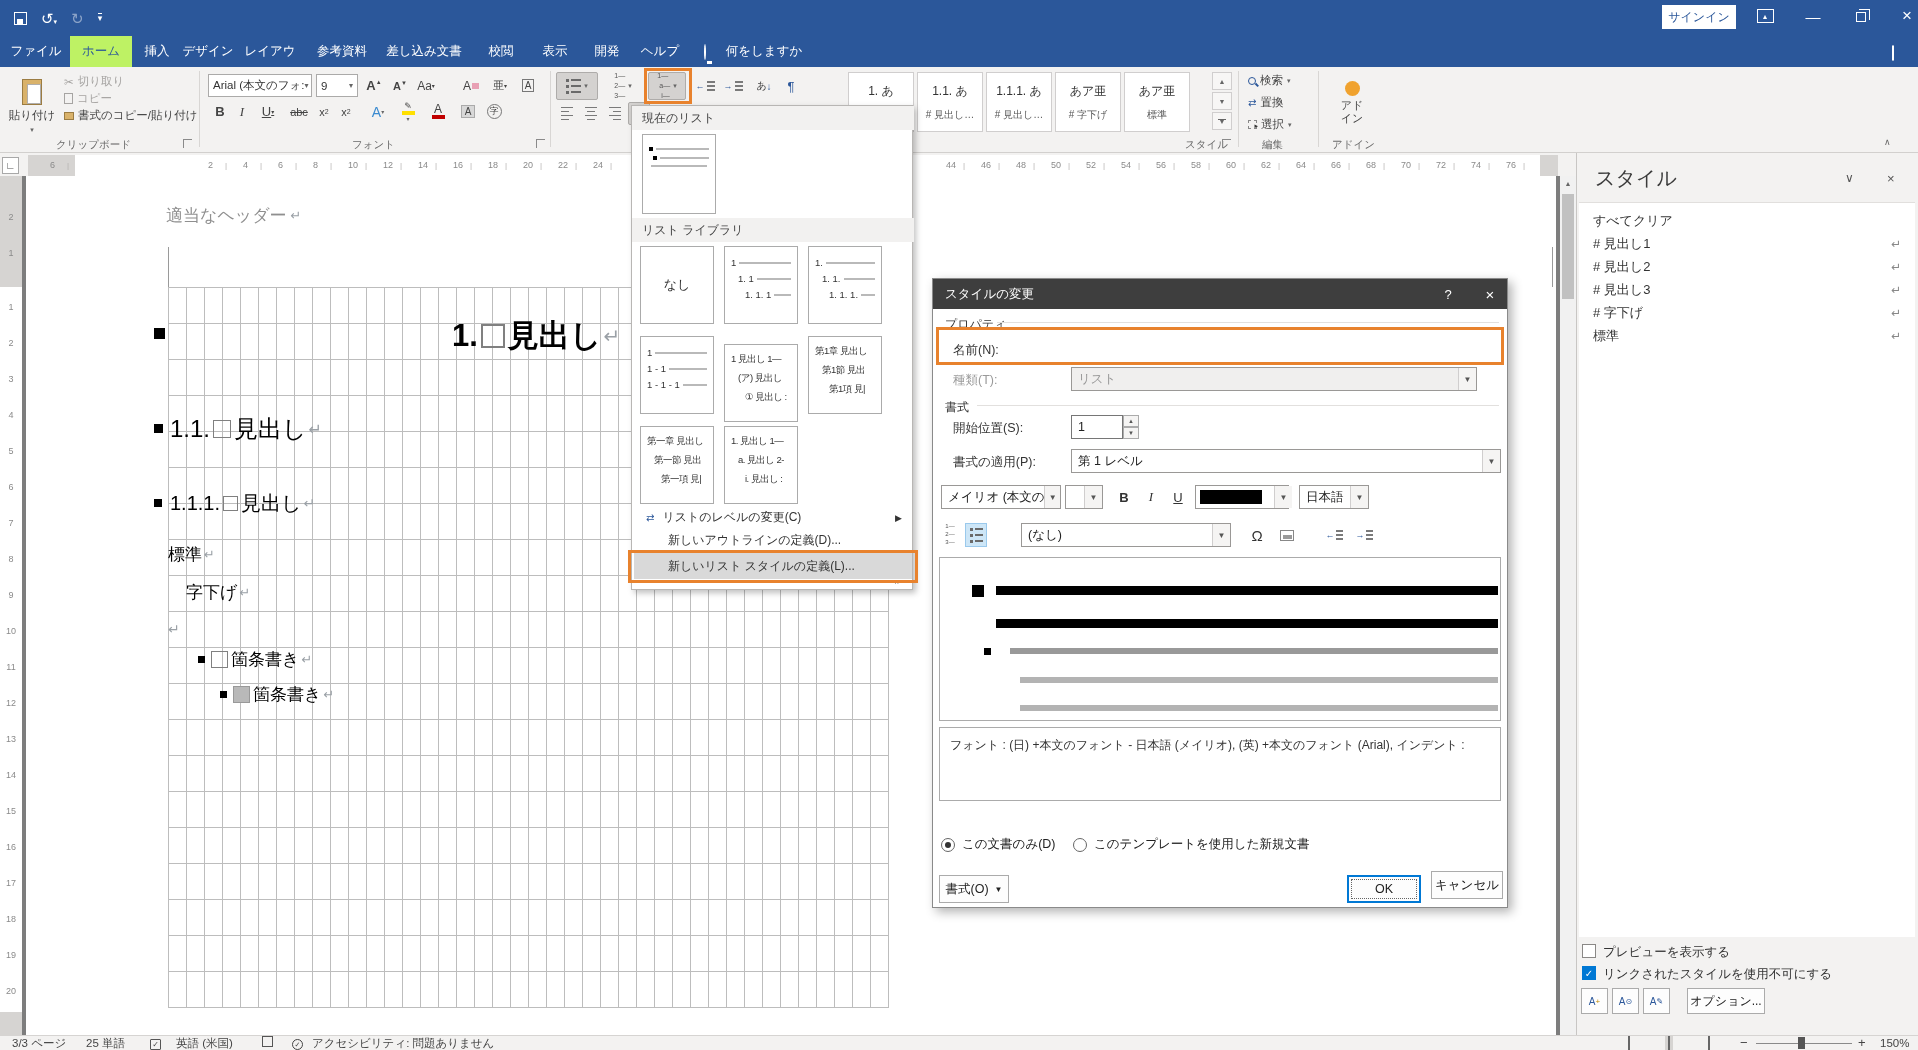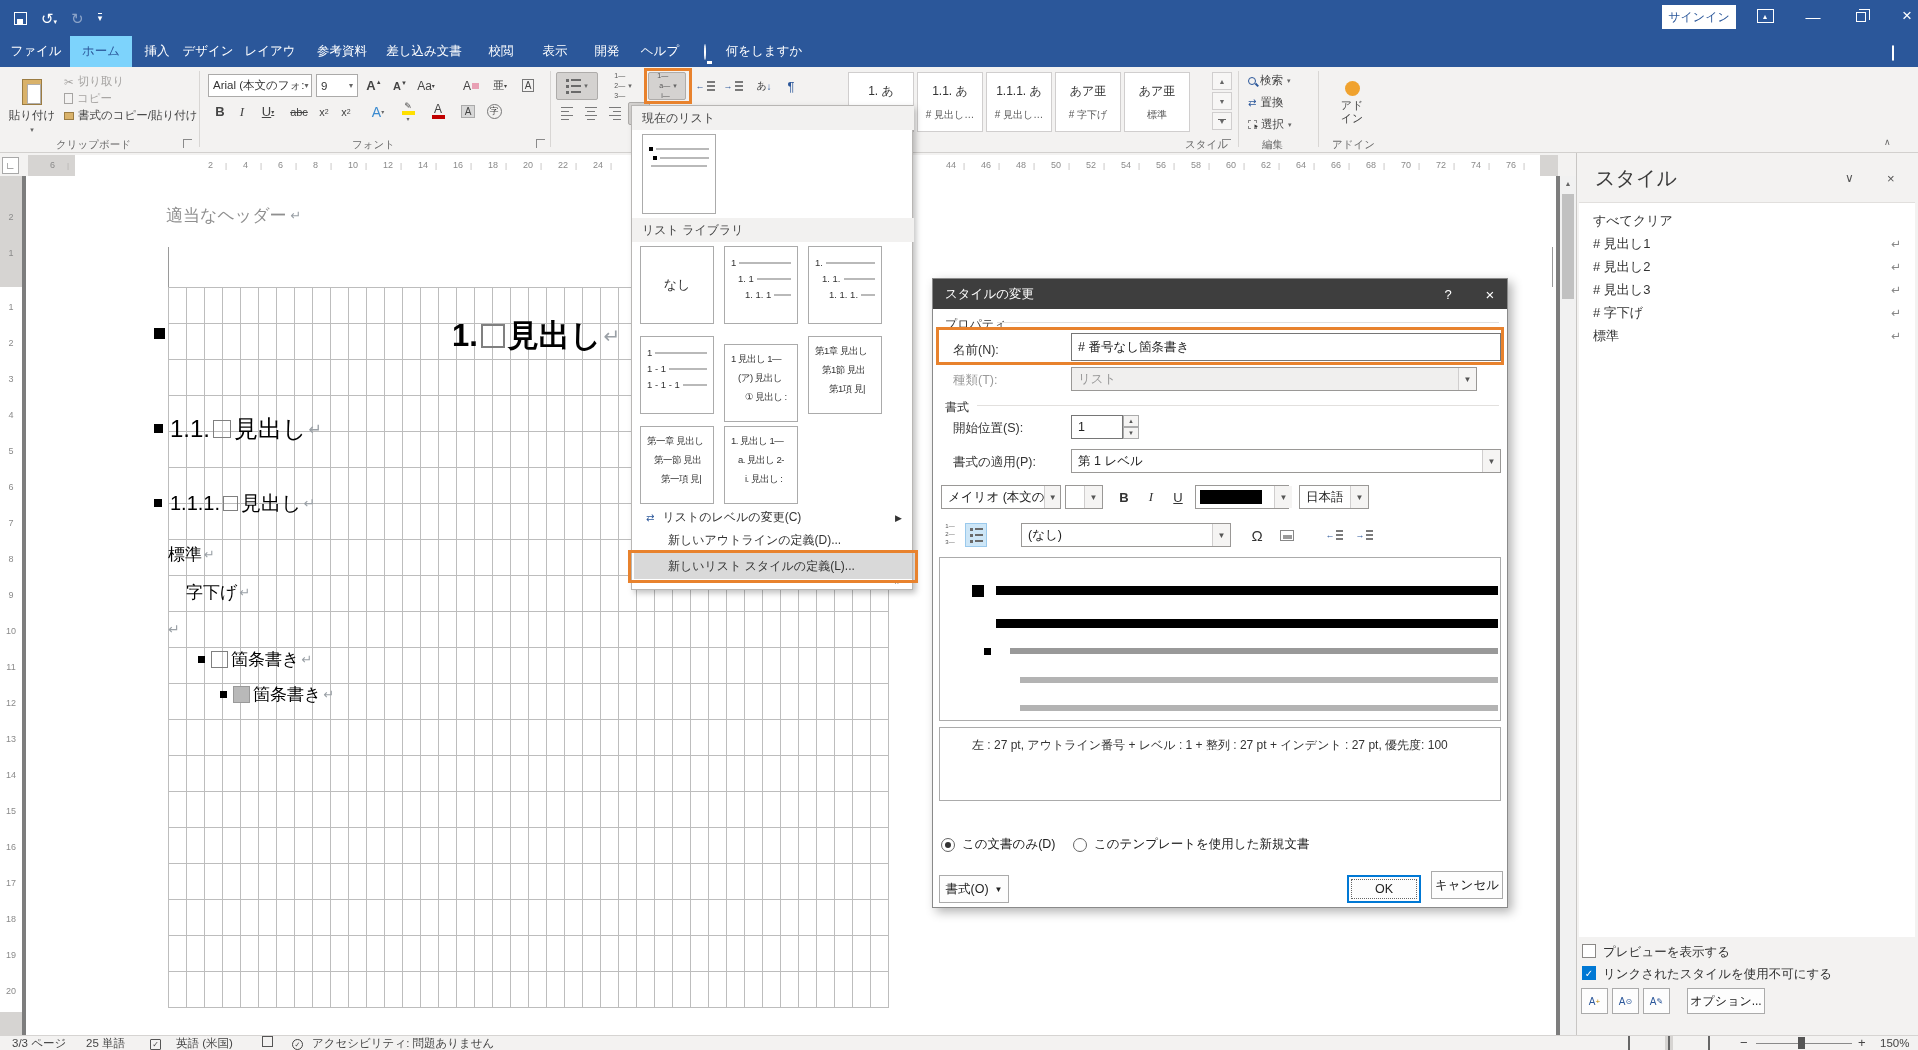--- a/index.html
+++ b/index.html
@@ -15,21 +15,21 @@
 .i-save:after{content:"";position:absolute;left:2px;bottom:0;width:6px;height:5px;background:#fff}
 .wtitle{position:absolute;left:0;right:0;top:0;height:28px;line-height:28px;text-align:center;font-size:13px;color:#fff}
 .signin{position:absolute;left:1662px;top:5px;width:74px;height:24px;background:#fff;color:#2b579a;font-size:12px;display:flex;align-items:center;justify-content:center}
 .winbtn{position:absolute;top:4px;width:26px;height:24px;display:flex;align-items:center;justify-content:center;color:#fff;font-size:15px}
 .i-ribopt{width:17px;height:14px;border:1.2px solid #fff;display:flex;align-items:center;justify-content:center;font-size:8px}
 .i-restore{width:10px;height:10px;border:1.2px solid #fff;position:relative;margin-top:2px}
 .i-restore:after{content:"";position:absolute;left:2px;top:-4px;width:10px;height:10px;border:1.2px solid #fff;border-left:none;border-bottom:none}
 
 .tabrow{position:absolute;left:0;top:36px;width:1918px;height:31px;background:#2b579a}
 .tab{position:absolute;top:0;height:31px;line-height:31px;color:#fff;font-size:12.5px;text-align:center}
-.tab.active{background:#7dd3fc;color:#2b579a}
+.tab.active{background:#bef264;color:#2b579a}
 .bulb{width:12px;height:12px;border:1.5px solid #fff;border-radius:50%;position:relative}
 .bulb:after{content:"";position:absolute;left:2px;bottom:-5px;width:5px;height:3px;background:#fff}
 .i-comment{width:16px;height:12px;border:1.4px solid #fff;border-radius:2px}
 
 .ribbon{position:absolute;left:0;top:67px;width:1918px;height:86px;background:#f3f2f1;border-bottom:1px solid #d2d0ce}
 .gdiv{position:absolute;top:4px;width:1px;height:76px;background:#d8d6d4}
 .glabel{position:absolute;top:71px;font-size:10.5px;color:#6a6a6a;white-space:nowrap}
 .launcher{position:absolute;top:72px;width:9px;height:9px;border-left:1px solid #8a8a8a;border-top:1px solid #8a8a8a;font-size:7px;color:#8a8a8a;line-height:9px;text-align:right}
 .rsmall{position:absolute;display:flex;align-items:center;gap:4px;font-size:11.5px;color:#444;white-space:nowrap}
 .rsmall.dis{color:#a6a4a2}
@@ -614,23 +614,20 @@
   <div class="dialog">
     <div class="dtitle">
         <span>スタイルの変更</span>
       </div>
     <div class="dtbtn" style="left:500px">?</div>
     <div class="dtbtn" style="left:542px;font-size:15px">×</div>
 
     <div class="seclabel" style="left:12px;top:37px">プロパティ</div>
     <div class="secline" style="left:64px;top:43px;width:502px"></div>
     <div class="dlabel" style="left:20px;top:63px">名前(N):</div>
-    <div class="dinput" style="left:138px;top:54px;width:430px;height:28px">
-        <span># 番号なし箇条書き</span>
-      </div>
     <div class="orangebox" style="left:3px;top:48px;width:568px;height:38px"></div>
     <div class="dlabel dis" style="left:20px;top:93px">種類(T):</div>
     <div class="dcombo dis" style="left:138px;top:88px;width:406px;height:24px">
         <span>リスト</span>
         <span class="cbtn">▼</span>
       </div>
 
     <div class="seclabel" style="left:12px;top:120px">書式</div>
     <div class="secline" style="left:44px;top:126px;width:522px"></div>
     <div class="dlabel" style="left:20px;top:141px">開始位置(S):</div>
@@ -715,21 +712,21 @@
       <span class="pbar" style="left:32px;top:27px;width:12px;height:12px"></span>
       <span class="pbar" style="left:56px;top:28px;width:502px;height:9px"></span>
       <span class="pbar" style="left:56px;top:61px;width:502px;height:9px"></span>
       <span class="pbar" style="left:44px;top:90px;width:7px;height:7px"></span>
       <span class="pbar" style="left:70px;top:90px;width:488px;height:6px;background:#999"></span>
       <span class="pbar" style="left:80px;top:119px;width:478px;height:6px;background:#b3b3b3"></span>
       <span class="pbar" style="left:80px;top:147px;width:478px;height:6px;background:#b3b3b3"></span>
       <span class="pbar" style="left:70px;top:151px;width:0;height:0"></span>
     </div>
     <div class="abs" style="left:6px;top:448px;width:562px;height:74px;border:1px solid #ababab;padding:8px 10px;font-size:12px;color:#333;line-height:1.5">
-      <div style="padding-left:22px">左 :  27 pt, アウトライン番号 + レベル : 1 + 整列 :  27 pt + インデント :  27 pt, 優先度: 100</div>
+      <div>フォント : (日) +本文のフォント - 日本語 (メイリオ), (英) +本文のフォント (Arial), インデント :</div>
     </div>
 
     <div class="abs" style="left:8px;top:557px;display:flex;align-items:center">
       <span class="radio">
           <span class="dotc"></span>
         </span>
       <span class="radiolabel">この文書のみ(D)</span>
     </div>
     <div class="abs" style="left:140px;top:557px;display:flex;align-items:center">
       <span class="radio"></span>

